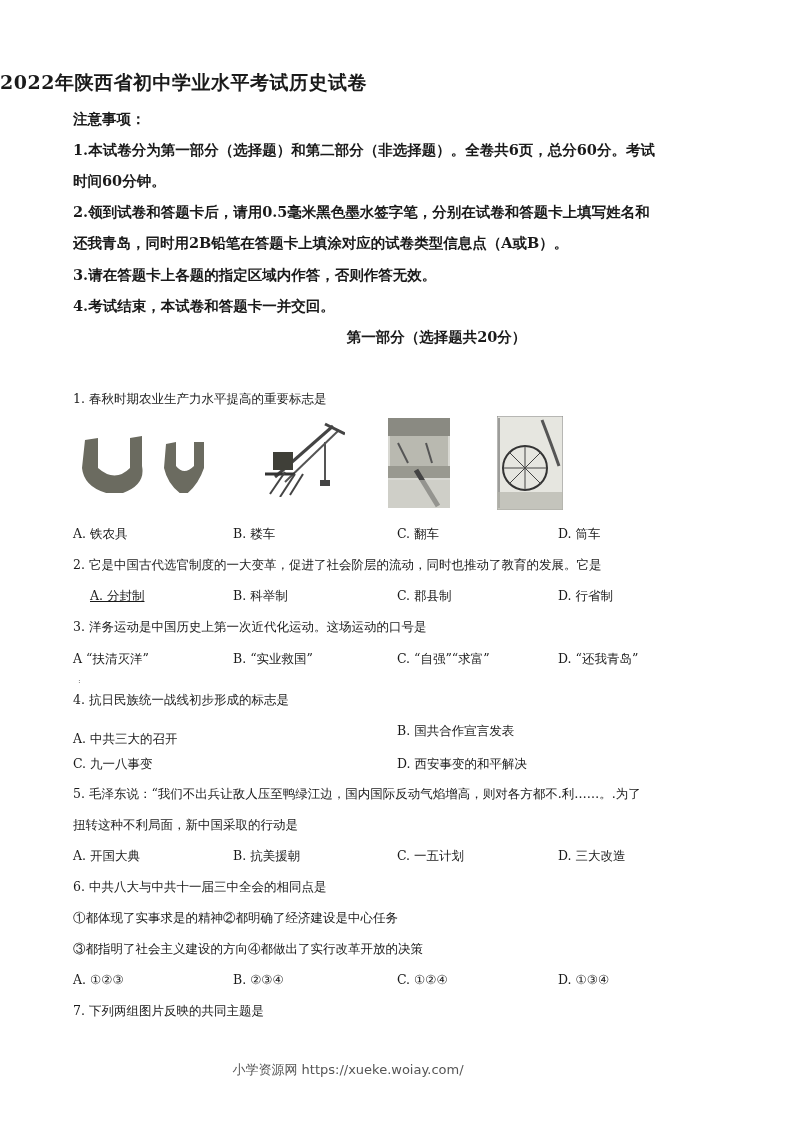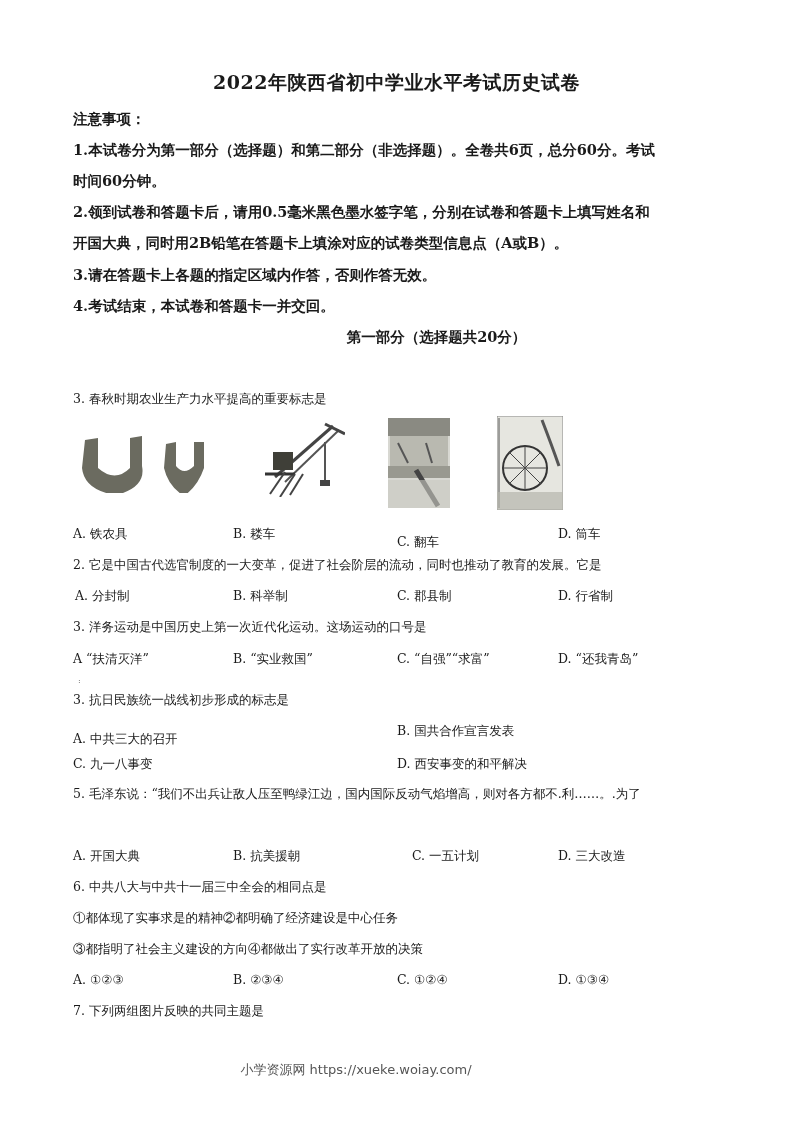--- a/index.html
+++ b/index.html
@@ -1,51 +1,51 @@
 <!DOCTYPE html>
 <html><head>
   <meta charset="utf-8">
   <style>
     html, body { margin: 0; padding: 0; background: #ffffff; }
     body { width: 793px; height: 1122px; position: relative; overflow: hidden;
       font-family: "DejaVu Serif", "Liberation Serif", serif; color: #1a1a1a; }
     .page { position: absolute; left: 0; top: 0; width: 793px; height: 1122px; }
-    .title { position: absolute; top: 70px; left: 0; width: 793px; text-align: center;
+    .title { position: absolute; top: 70px; left: 0; width: 793px; 
       font-size: 19px; font-weight: bold; letter-spacing: 0.5px; }
     .line { position: absolute; left: 73px; white-space: nowrap; font-size: 14.5px; }
     .bold { font-weight: bold; margin-left: 40px; }
     .notes .line { font-size: 14.5px; font-weight: bold; }
     .center { left: 0; width: 793px; text-align: center; }
     .q { font-size: 12.5px; }
     .opt { position: absolute; white-space: nowrap; font-size: 12.5px; }
     .imgbox { position: absolute; }
     .footer { position: absolute; top: 1061px; left: 0; width: 696px; text-align: center;
-      font-family: "DejaVu Sans", "Liberation Sans", sans-serif; font-size: 13px; color: #555; padding-left: 8px; }
+      font-family: "DejaVu Sans", "Liberation Sans", sans-serif; font-size: 13px; color: #555; }
     .dot { position: absolute; left: 78px; top: 676px; font-size: 8px; color: #555; }
   </style>
 </head>
 <body>
 
 <div class="page">
 
   <div class="title">2022年陕西省初中学业水平考试历史试卷</div>
 
   <div class="notes">
     <div class="line" style="top:110px;">注意事项：</div>
     <div class="line" style="top:141px;">1.本试卷分为第一部分（选择题）和第二部分（非选择题）。全卷共6页，总分60分。考试</div>
     <div class="line" style="top:172px;">时间60分钟。</div>
     <div class="line" style="top:203px;">2.领到试卷和答题卡后，请用0.5毫米黑色墨水签字笔，分别在试卷和答题卡上填写姓名和</div>
-    <div class="line" style="top:234px;">开国大典，同时用2B铅笔在答题卡上填涂对应的试卷类型信息点（A或B）。</div>
+    <div class="line" style="top:234px;">还我青岛，同时用2B铅笔在答题卡上填涂对应的试卷类型信息点（A或B）。</div>
     <div class="line" style="top:266px;">3.请在答题卡上各题的指定区域内作答，否则作答无效。</div>
     <div class="line" style="top:297px;">4.考试结束，本试卷和答题卡一并交回。</div>
   </div>
 
   <div class="line center bold" style="top:328px; font-size:14.5px;">第一部分（选择题共20分）</div>
 
-  <div class="line q" style="top:391px;">3. 春秋时期农业生产力水平提高的重要标志是</div>
+  <div class="line q" style="top:391px;">1. 春秋时期农业生产力水平提高的重要标志是</div>
 
   <svg class="imgbox" style="left:80px; top:428px;" width="135" height="65">
     <path d="M5,12 L18,10 L18,40 Q35,55 50,40 L50,10 L62,8 L62,38 Q66,58 40,66 L30,66 Q4,60 2,40 Z" fill="#6b6b60"></path>
     <path d="M86,16 L96,14 L96,38 Q104,48 114,38 L114,14 L124,14 L124,40 Q118,58 104,68 Q88,58 84,40 Z" fill="#6b6b60"></path>
   </svg>
 
   <svg class="imgbox" style="left:255px; top:422px;" width="90" height="75">
     <line x1="20" y1="55" x2="78" y2="4" stroke="#444" stroke-width="3"></line>
     <line x1="30" y1="60" x2="84" y2="8" stroke="#555" stroke-width="2"></line>
     <line x1="70" y1="2" x2="90" y2="12" stroke="#444" stroke-width="3"></line>
@@ -77,46 +77,47 @@
     <line x1="28" y1="30" x2="28" y2="74" stroke="#444" stroke-width="1"></line>
     <line x1="6" y1="52" x2="50" y2="52" stroke="#444" stroke-width="1"></line>
     <line x1="12" y1="36" x2="44" y2="68" stroke="#444" stroke-width="1"></line>
     <line x1="44" y1="36" x2="12" y2="68" stroke="#444" stroke-width="1"></line>
     <path d="M45,4 Q55,30 62,50" stroke="#555" stroke-width="3" fill="none"></path>
     <rect x="0" y="76" width="66" height="18" fill="#b5b5ad" opacity="0.7"></rect>
   </svg>
 
   <div class="opt" style="left:73px; top:526px;">A. 铁农具</div>
   <div class="opt" style="left:233px; top:526px;">B. 耧车</div>
-  <div class="opt" style="left:397px; top:526px;margin-top:8px;">C. 翻车</div>
+  <div class="opt" style="left:397px; top:526px;">C. 翻车</div>
   <div class="opt" style="left:558px; top:526px;">D. 筒车</div>
 
   <div class="line q" style="top:557px;">2. 它是中国古代选官制度的一大变革，促进了社会阶层的流动，同时也推动了教育的发展。它是</div>
-  <div class="opt" style="left:75px; top:588px;">A.  分封制</div>
+  <div class="opt" style="left:90px; top:588px;text-decoration:underline;">A.  分封制</div>
   <div class="opt" style="left:233px; top:588px;">B.  科举制</div>
   <div class="opt" style="left:397px; top:588px;">C.  郡县制</div>
   <div class="opt" style="left:558px; top:588px;">D.  行省制</div>
 
   <div class="line q" style="top:619px;">3. 洋务运动是中国历史上第一次近代化运动。这场运动的口号是</div>
   <div class="opt" style="left:73px; top:651px;">A  “扶清灭洋”</div>
   <div class="opt" style="left:233px; top:651px;">B.  “实业救国”</div>
   <div class="opt" style="left:397px; top:651px;">C.  “自强”“求富”</div>
   <div class="opt" style="left:558px; top:651px;">D.  “还我青岛”</div>
   <div class="dot">:</div>
 
-  <div class="line q" style="top:692px;">3. 抗日民族统一战线初步形成的标志是</div>
+  <div class="line q" style="top:692px;">4. 抗日民族统一战线初步形成的标志是</div>
   <div class="opt" style="left:73px; top:723px;margin-top:8px;">A.  中共三大的召开</div>
   <div class="opt" style="left:397px; top:723px;">B.  国共合作宣言发表</div>
   <div class="opt" style="left:73px; top:756px;">C.  九一八事变</div>
   <div class="opt" style="left:397px; top:756px;">D.  西安事变的和平解决</div>
 
   <div class="line q" style="top:786px;">5. 毛泽东说：“我们不出兵让敌人压至鸭绿江边，国内国际反动气焰增高，则对各方都不.利……。.为了</div>
+  <div class="line q" style="top:817px;">扭转这种不利局面，新中国采取的行动是</div>
   <div class="opt" style="left:73px; top:848px;">A.  开国大典</div>
   <div class="opt" style="left:233px; top:848px;">B.  抗美援朝</div>
-  <div class="opt" style="left:397px; top:848px;margin-left:15px;">C.  一五计划</div>
+  <div class="opt" style="left:397px; top:848px;">C.  一五计划</div>
   <div class="opt" style="left:558px; top:848px;">D.  三大改造</div>
 
   <div class="line q" style="top:879px;">6. 中共八大与中共十一届三中全会的相同点是</div>
   <div class="line q" style="top:941px;">③都指明了社会主义建设的方向④都做出了实行改革开放的决策</div>
   <div class="line q" style="top:910px;">①都体现了实事求是的精神②都明确了经济建设是中心任务</div>
   <div class="opt" style="left:73px; top:972px;">A.  ①②③</div>
   <div class="opt" style="left:233px; top:972px;">B.  ②③④</div>
   <div class="opt" style="left:397px; top:972px;">C.  ①②④</div>
   <div class="opt" style="left:558px; top:972px;">D.  ①③④</div>
 

